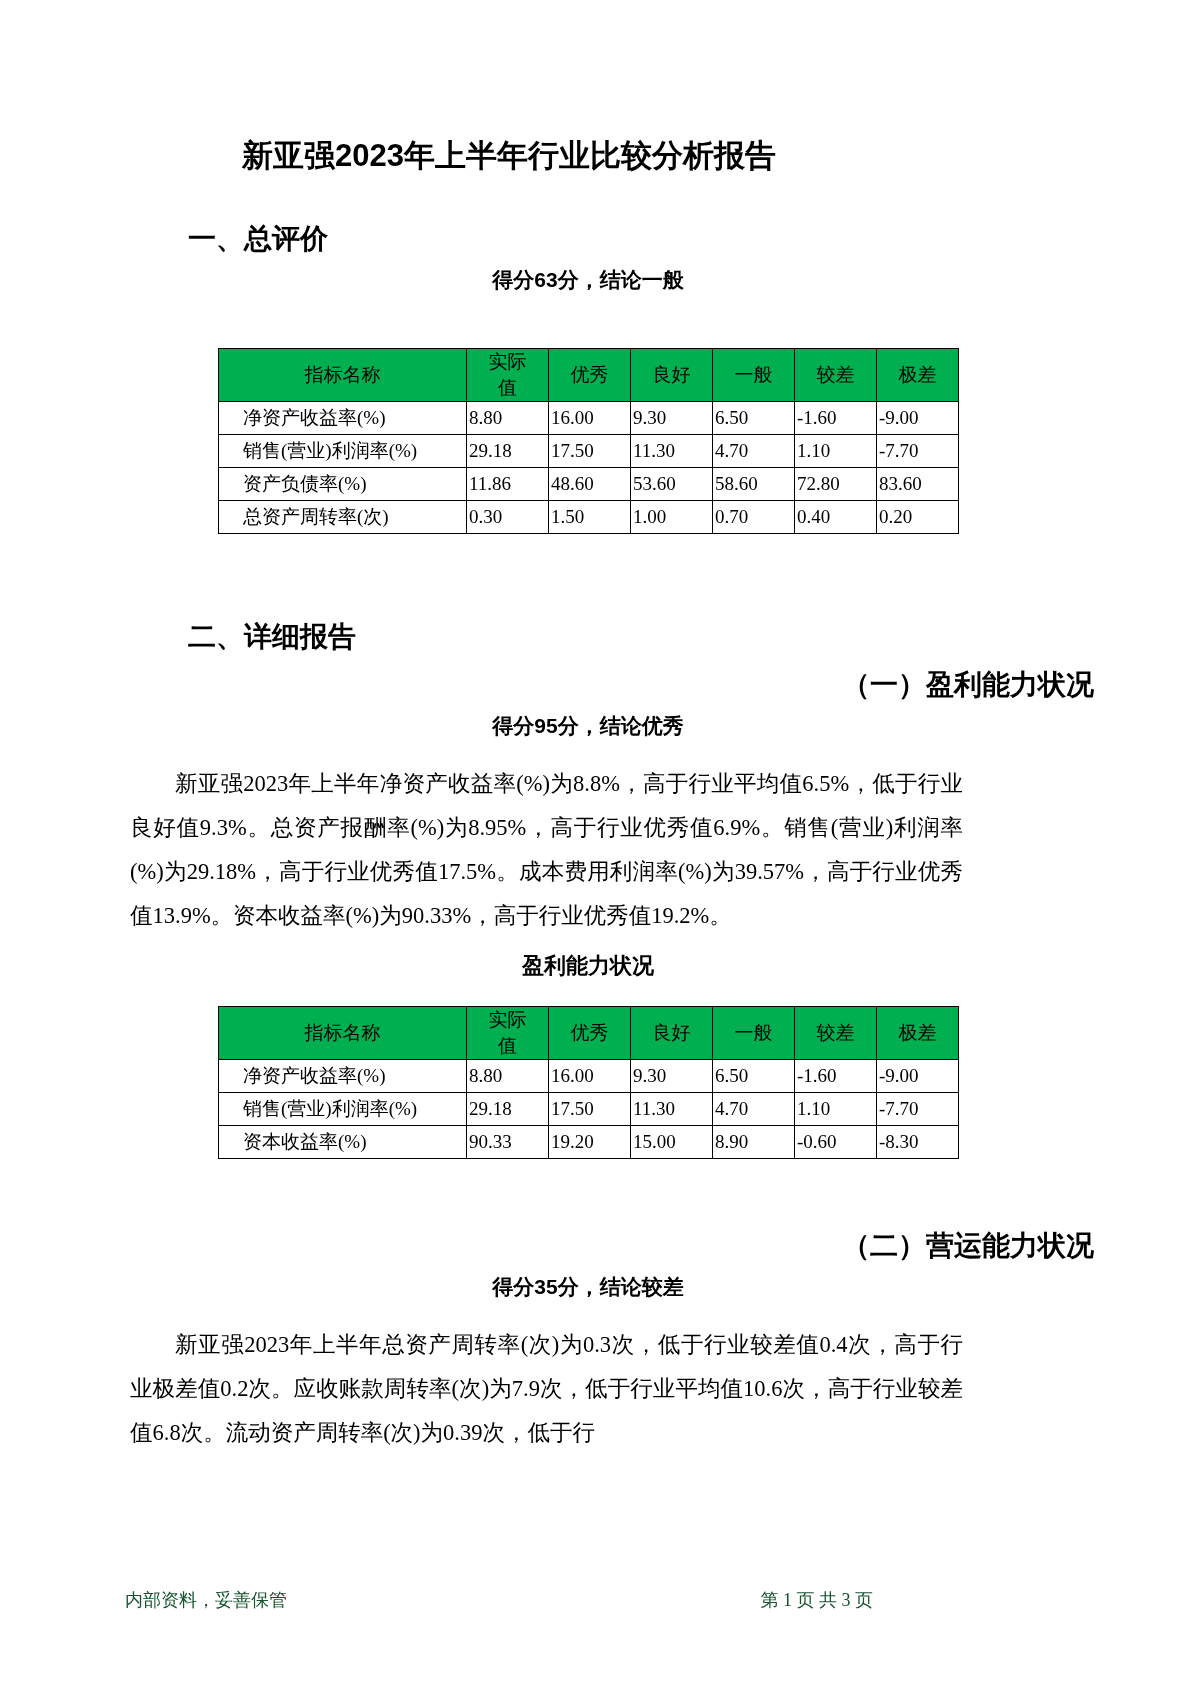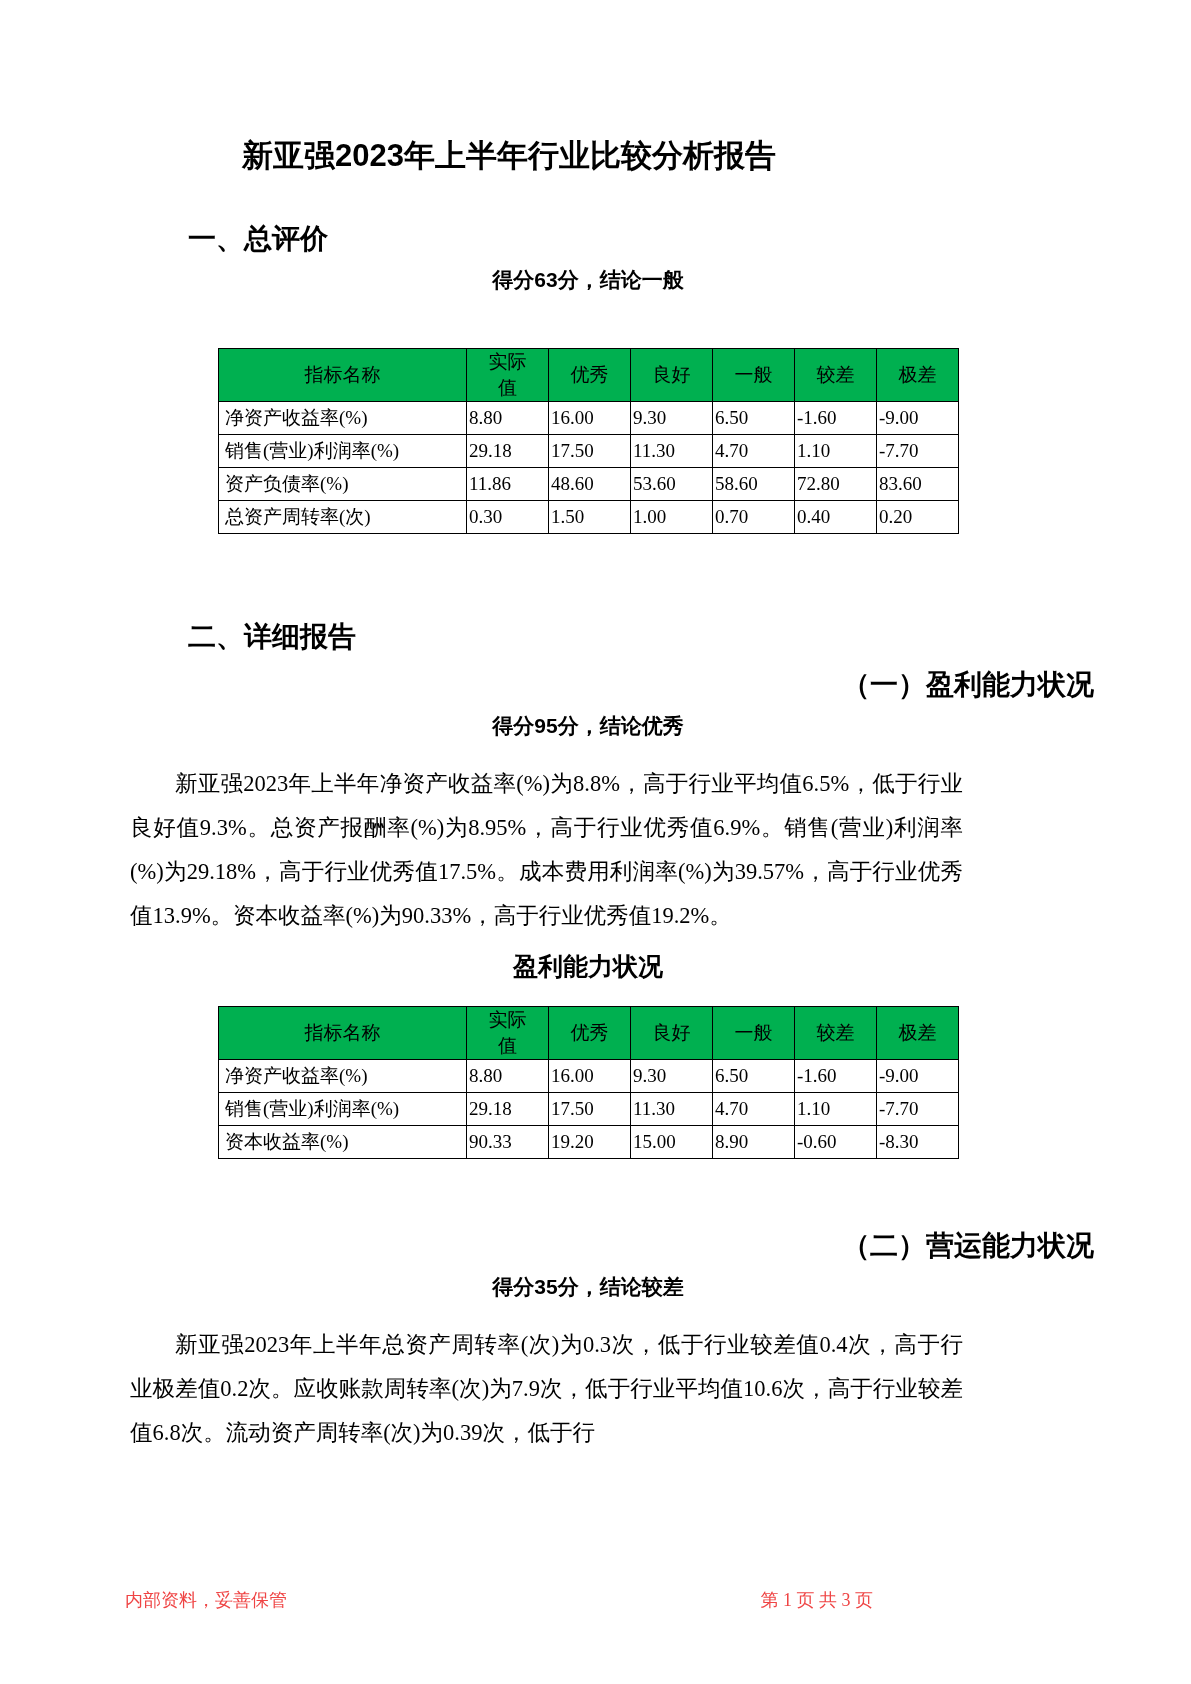--- a/index.html
+++ b/index.html
@@ -29,21 +29,21 @@
   .score-line{
     margin:10px 0 0 218px;width:740px;
     text-align:center;
     font-family:"Liberation Sans","DejaVu Sans",sans-serif;
     font-weight:bold;font-size:21px;line-height:28px;
   }
   .table-title{
     margin:14px 0 0 218px;width:740px;
     text-align:center;
     font-family:"Liberation Sans","DejaVu Sans",sans-serif;
-    font-weight:bold;font-size:25px;line-height:28px;
+    font-weight:bold;font-size:22px;line-height:28px;
   }
   .para{
     margin:22px 131px 0 130px;
     font-size:22.5px;line-height:44px;
     text-align:justify;text-indent:2em;
   }
   table.report-table{
     margin-left:218px;
     border-collapse:collapse;
     width:740px;
@@ -60,32 +60,32 @@
     border:1px solid #000;
     text-align:center;
     padding:0 20px;
   }
   table.report-table td{
     height:32px;
     border:1px solid #000;
     padding:0 2px;
     background:#fff;
   }
-  table.report-table td.name-cell{text-align:left;padding-left:6px;}
+  table.report-table td.name-cell{text-align:left;padding-left:24px;}
   table.report-table td.num-cell{text-align:left;}
 
   .tbl-gap-1{margin-top:54px;}
   .tbl-gap-2{margin-top:26px;}
   .h-main-2{margin-top:86px;}
   .h-sub-2{margin-top:70px;}
 
   .footer{
     position:absolute;top:1588px;left:125px;right:221px;
     display:flex;justify-content:space-between;
-    font-size:18px;line-height:24px;color:#ef4444;
+    font-size:18px;line-height:24px;color:#14532d;
   }
 </style>
 </head>
 <body>
 
 <div class="page">
 
   <div class="doc-title">新亚强2023年上半年行业比较分析报告</div>
 
   <div class="h-main">一、总评价</div>

